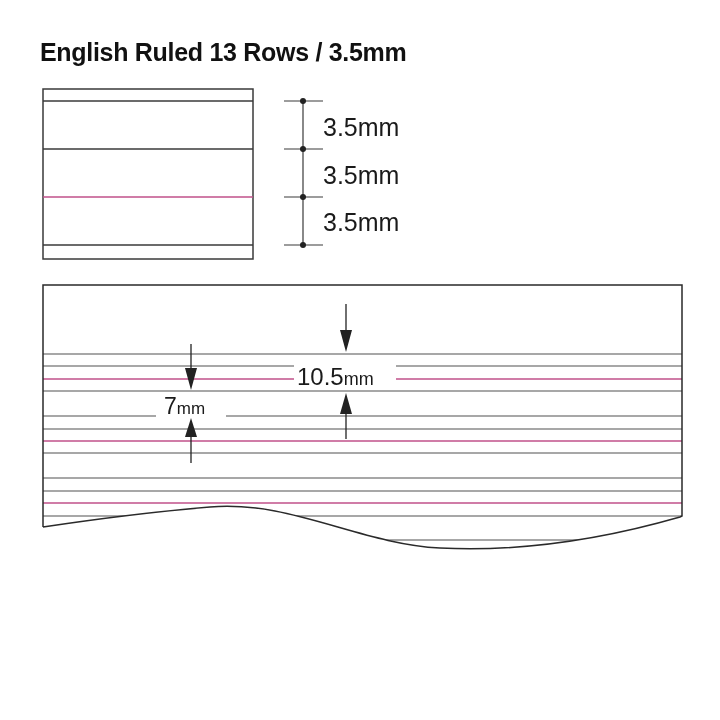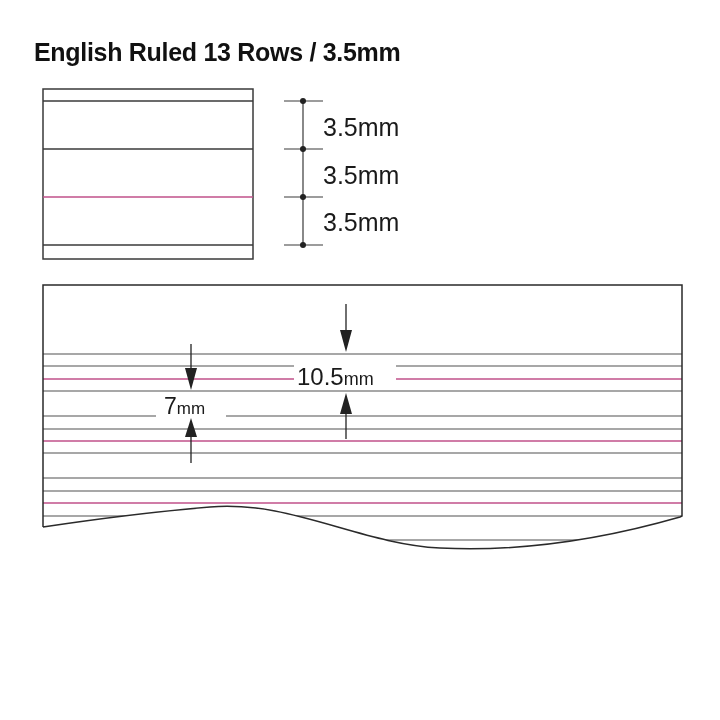--- a/index.html
+++ b/index.html
@@ -1,18 +1,18 @@
 <!DOCTYPE html>
 <html><head>
 <meta charset="utf-8">
 <style>
   html, body { margin:0; padding:0; background:#ffffff; }
   body { width:720px; height:720px; position:relative; overflow:hidden; }
   .title {
-    position:absolute; left:34px; top:38px;
+    position:absolute; left:40px; top:38px;
     font-family:"Liberation Sans", sans-serif; font-weight:bold; font-size:25px;
     color:#111; letter-spacing:-0.3px; white-space:nowrap;
   }
   svg { position:absolute; left:0; top:0; }
   .lbl { font-family:"Liberation Sans", sans-serif; fill:#1a1a1a; }
 </style>
 </head>
 <body>
 
 <div class="title">English Ruled 13 Rows / 3.5mm</div>

